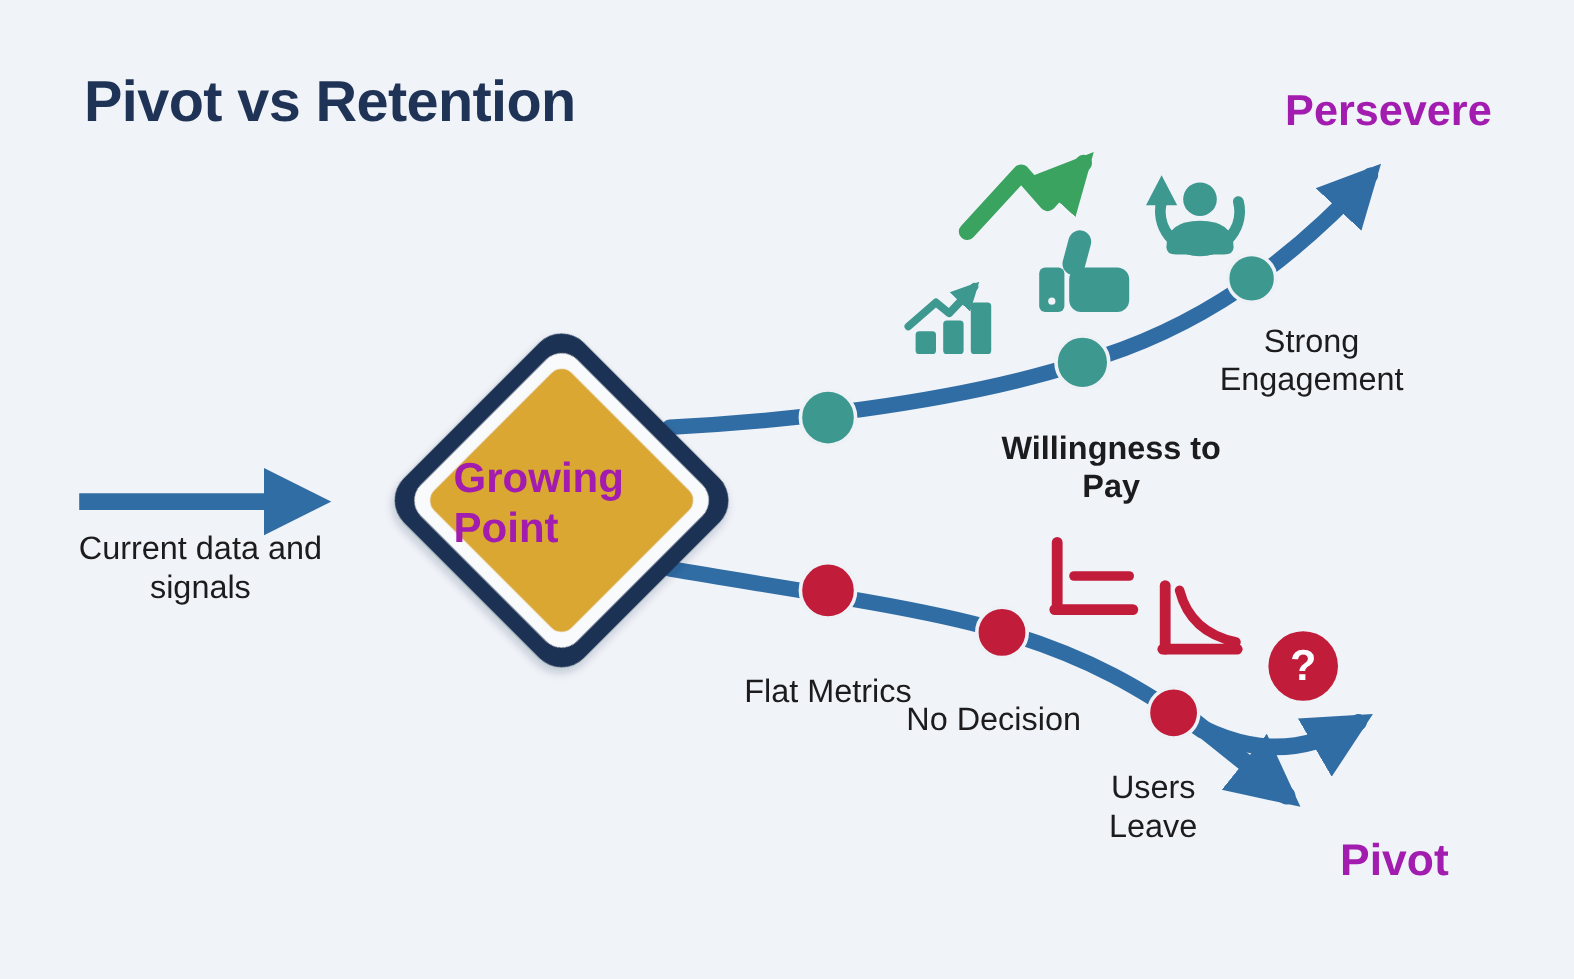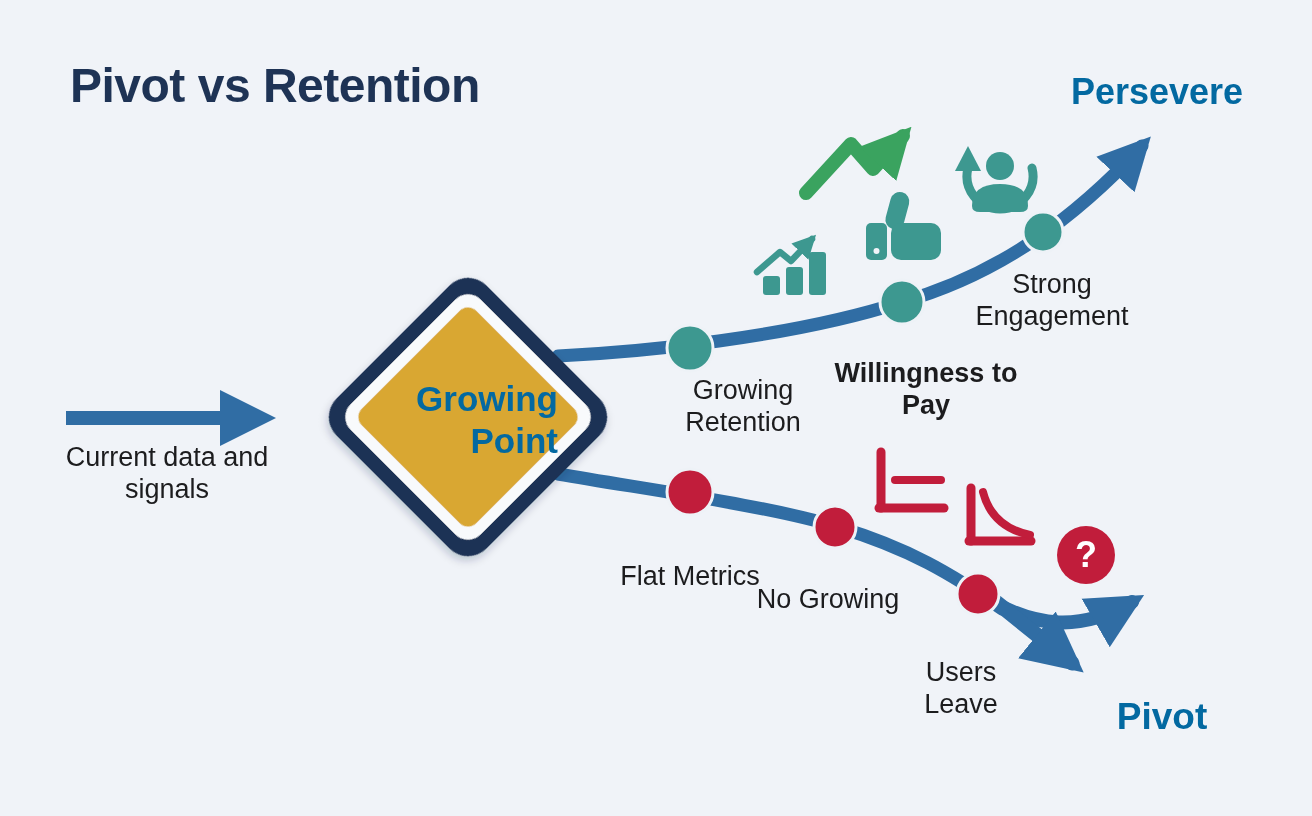--- a/index.html
+++ b/index.html
@@ -10,38 +10,38 @@
   }
   #stage{position:absolute;inset:0;}
   svg{position:absolute;left:0;top:0;}
   .label{
     position:absolute;transform:translate(-50%,-50%);
     text-align:center;color:#1c1c1e;font-size:27px;line-height:1.18;
     white-space:pre-line;
   }
   .heading{
     position:absolute;transform:translate(-50%,-50%);
-    text-align:right;color:#0369a1;font-weight:700;
+    text-align:left;color:#a21caf;font-weight:700;
   }
   #title{
     position:absolute;left:70px;top:58px;transform:none;
     font-size:48px;font-weight:700;color:#1e3355;letter-spacing:-0.5px;
   }
   #persevere-label{left:1157px;top:92px;font-size:36px;}
   #pivot-label{left:1162px;top:717px;font-size:37px;}
   #decision-label{
     left:468px;top:420px;width:180px;font-size:35px;line-height:1.2;
   }
   #input-label{left:167px;top:474px;width:230px;}
   #milestone-growing{left:743px;top:407px;width:160px;}
   #milestone-willingness{left:926px;top:390px;width:190px;font-weight:bold;}
-  #milestone-strong{left:1052px;top:301px;width:210px;}
+  #milestone-strong{left:1093px;top:301px;width:210px;}
   #milestone-flat{left:690px;top:577px;width:140px;}
   #milestone-nourgency{left:828px;top:600px;width:150px;}
-  #milestone-usersleave{left:961px;top:673px;width:120px;margin-top:16px;}
+  #milestone-usersleave{left:961px;top:673px;width:120px;}
   #question-glyph{
     left:1086px;top:555px;font-size:36px;font-weight:700;color:#ffffff;
   }
 </style>
 </head>
 <body>
 
 <div id="stage">
 
   <svg width="1312" height="816" viewBox="0 0 1312 816">
@@ -133,26 +133,25 @@
   <div id="title">Pivot vs Retention</div>
 
   <div id="persevere-label" class="heading">Persevere</div>
 
   <div id="pivot-label" class="heading">Pivot</div>
 
   <div id="decision-label" class="heading">Growing Point</div>
 
   <div id="input-label" class="label">Current data and signals</div>
 
-  <div id="milestone-growing" class="label">Growing Retention</div>
 
   <div id="milestone-willingness" class="label">Willingness to Pay</div>
 
   <div id="milestone-strong" class="label">Strong Engagement</div>
 
   <div id="milestone-flat" class="label">Flat Metrics</div>
 
-  <div id="milestone-nourgency" class="label">No Growing</div>
+  <div id="milestone-nourgency" class="label">No Decision</div>
 
   <div id="milestone-usersleave" class="label">Users Leave</div>
 
   <div id="question-glyph" class="label">?</div>
 </div>
 
 </body></html>

